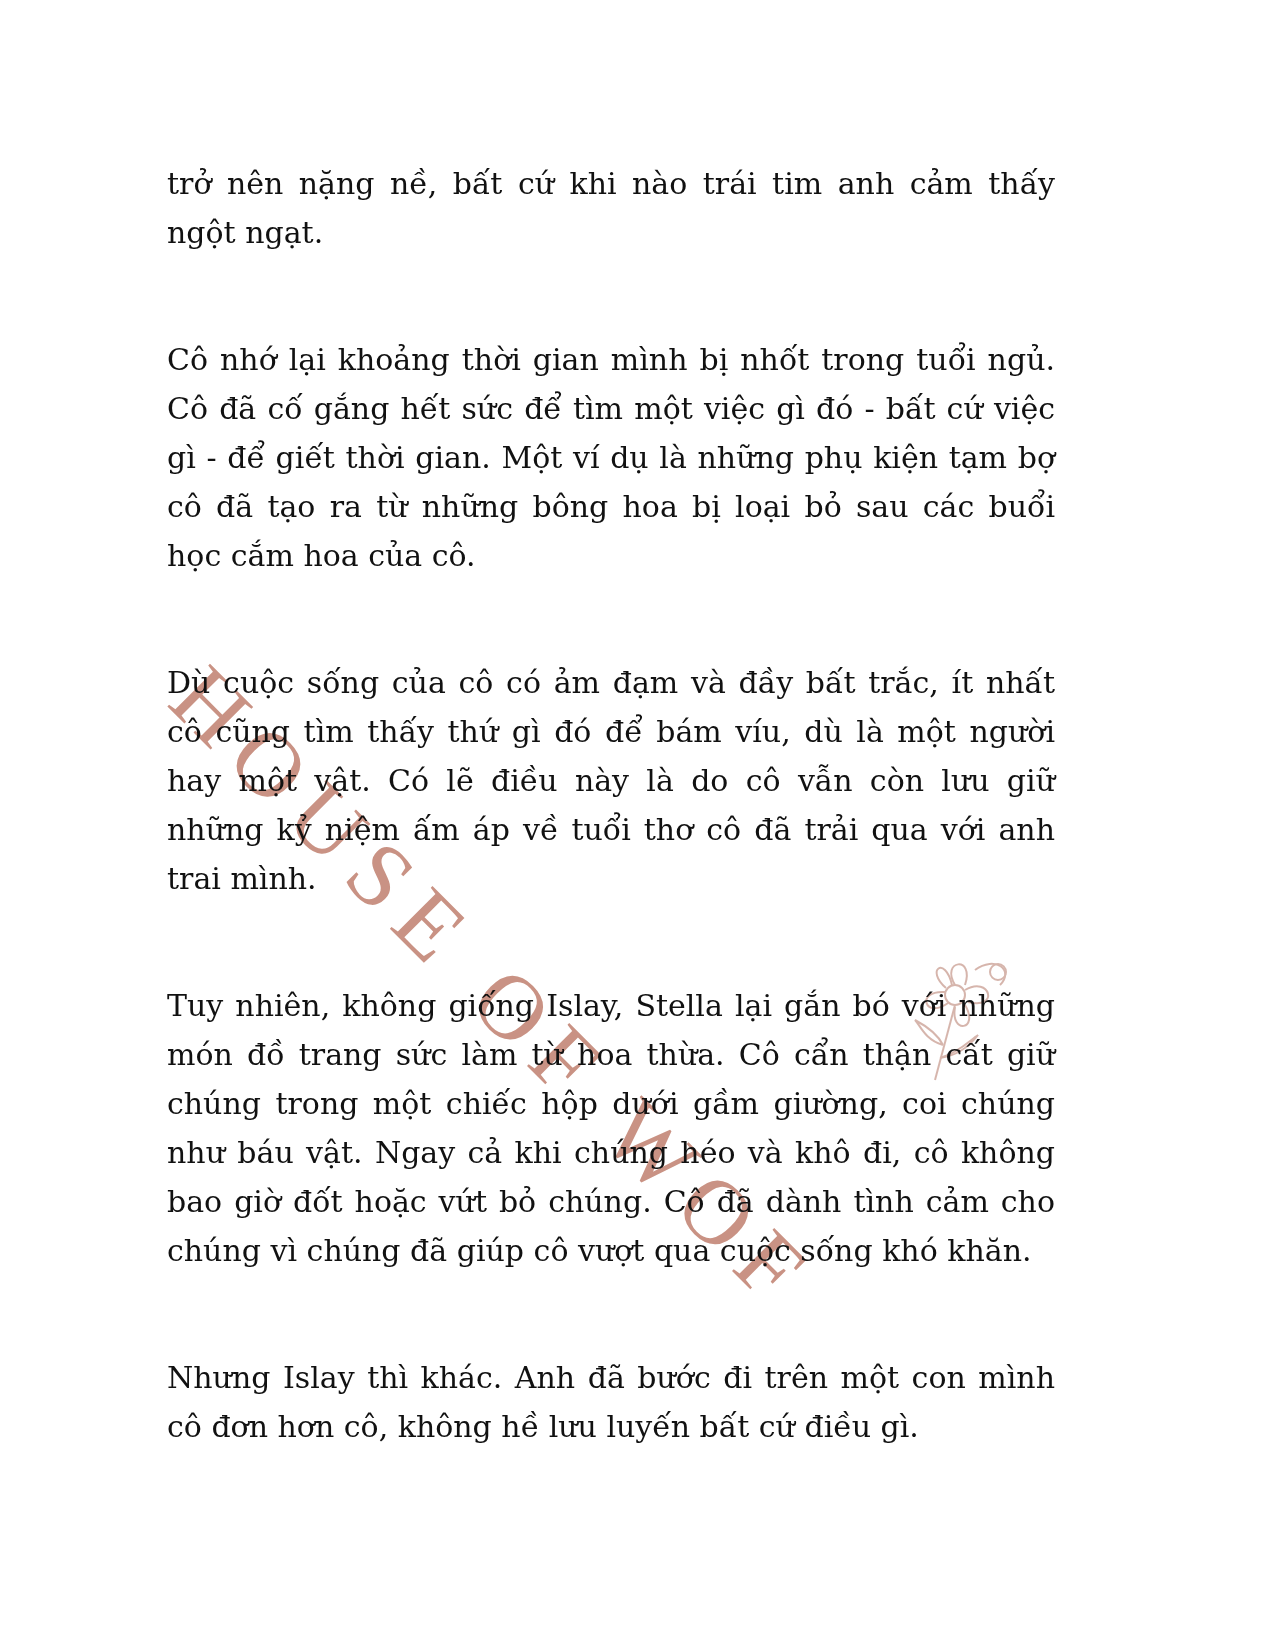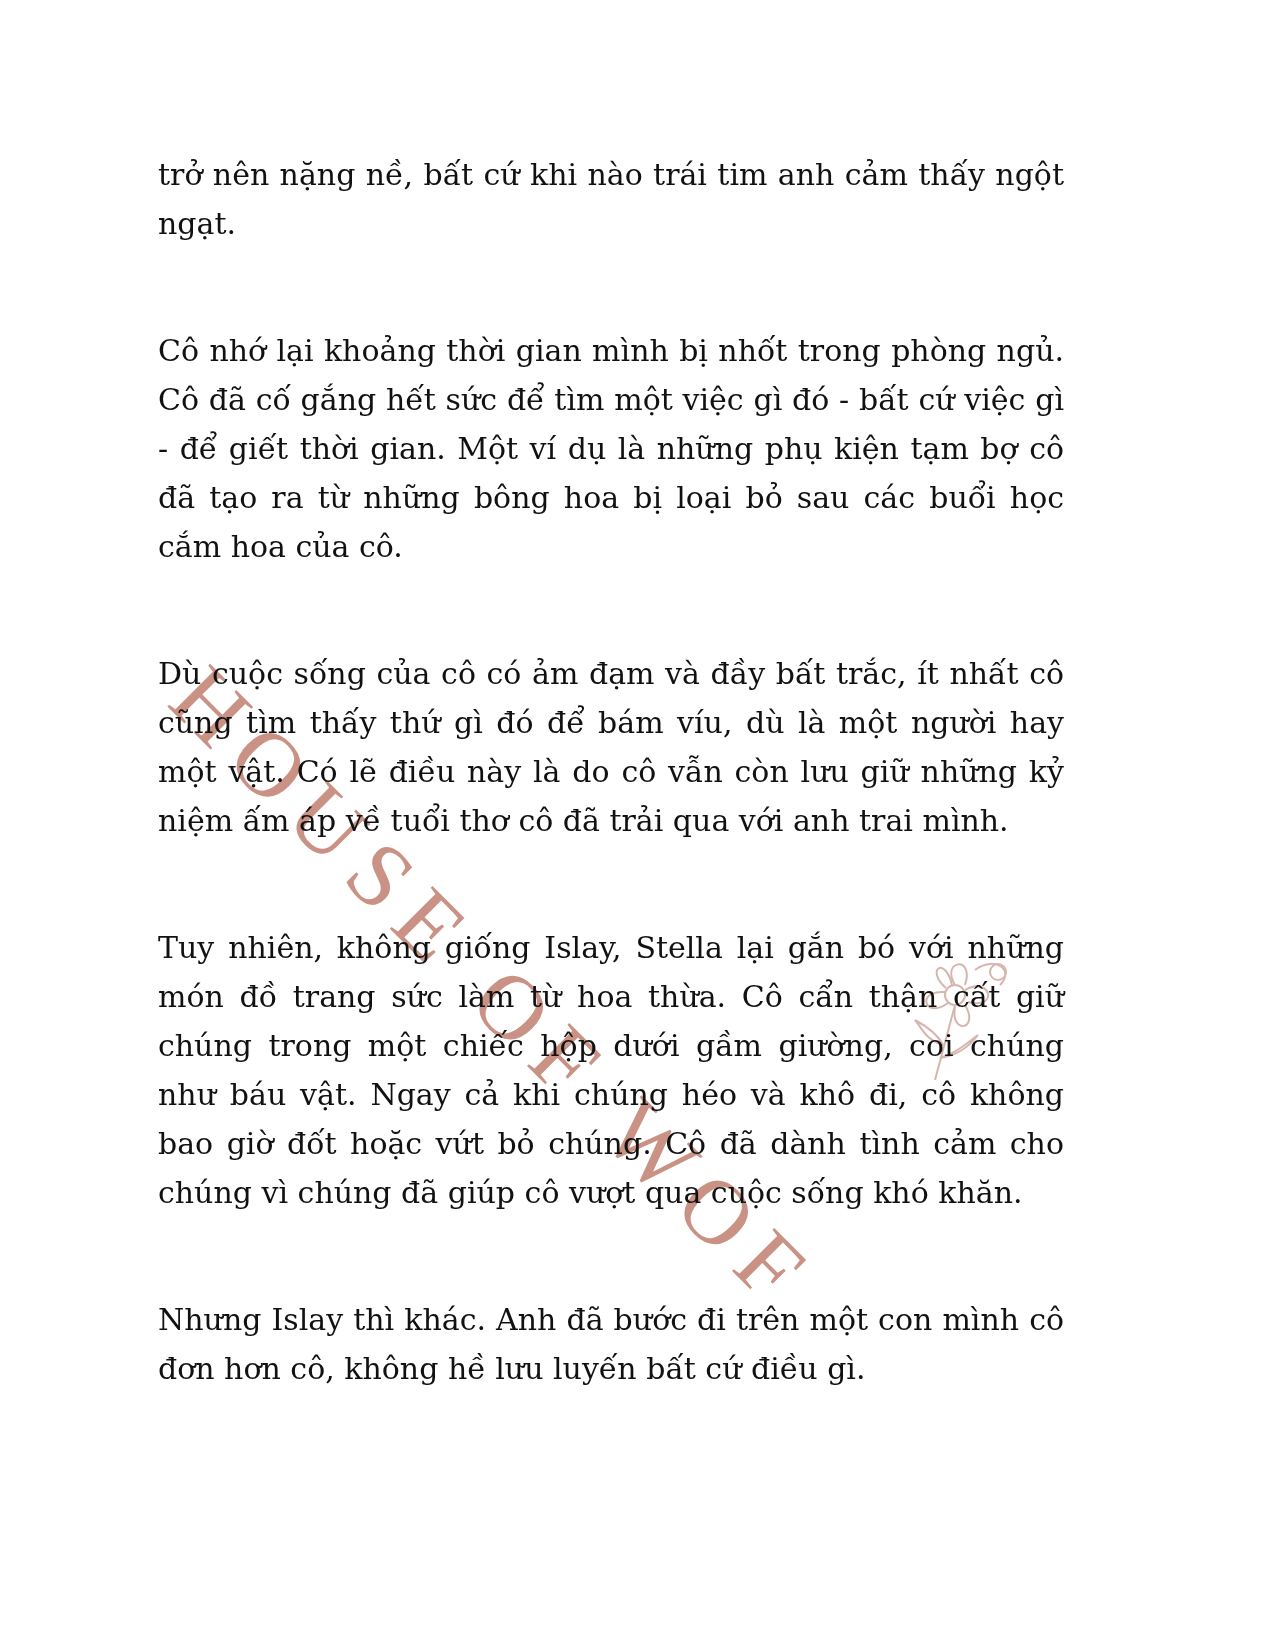--- a/index.html
+++ b/index.html
@@ -25,21 +25,21 @@
       left: 150px;
       top: 142px;
       width: 922px;
       font-family: "DejaVu Serif", "Liberation Serif", serif;
       font-size: 30px;
       line-height: 49px;
       color: #111111;
       z-index: 2;
     }
     .para {
-      margin: 8px;
+      margin: 17px;
       text-align: justify;
       text-align-last: left;
     }
     .para + .para {
       margin-top: 78px;
     }
     .watermark {
       position: absolute;
       left: 0; top: 0;
       width: 1275px;
@@ -89,19 +89,19 @@
         <path d="M63 105 C45 100, 40 85, 35 80 C50 88, 58 95, 63 105"></path>
         <path d="M60 118 C80 112, 90 100, 98 95 C88 108, 75 116, 60 118"></path>
         <path d="M95 30 C115 15, 135 30, 120 45"></path>
         <circle cx="118" cy="32" r="8"></circle>
       </g>
     </svg>
   </div>
 
   <div class="content">
     <p class="para">trở nên nặng nề, bất cứ khi nào trái tim anh cảm thấy ngột ngạt.</p>
-    <p class="para">Cô nhớ lại khoảng thời gian mình bị nhốt trong phòng ngủ. Cô đã cố gắng hết sức để tìm một việc gì đó - bất cứ việc gì - để giết thời gian. Một ví dụ là những phụ kiện tạm bợ cô đã tạo ra từ những bông hoa bị loại bỏ sau các buổi học cắm hoa của cô.</p>
+    <p class="para">Cô nhớ lại khoảng thời gian mình bị nhốt trong tuổi ngủ. Cô đã cố gắng hết sức để tìm một việc gì đó - bất cứ việc gì - để giết thời gian. Một ví dụ là những phụ kiện tạm bợ cô đã tạo ra từ những bông hoa bị loại bỏ sau các buổi học cắm hoa của cô.</p>
     <p class="para">Dù cuộc sống của cô có ảm đạm và đầy bất trắc, ít nhất cô cũng tìm thấy thứ gì đó để bám víu, dù là một người hay một vật. Có lẽ điều này là do cô vẫn còn lưu giữ những kỷ niệm ấm áp về tuổi thơ cô đã trải qua với anh trai mình.</p>
     <p class="para">Tuy nhiên, không giống Islay, Stella lại gắn bó với những món đồ trang sức làm từ hoa thừa. Cô cẩn thận cất giữ chúng trong một chiếc hộp dưới gầm giường, coi chúng như báu vật. Ngay cả khi chúng héo và khô đi, cô không bao giờ đốt hoặc vứt bỏ chúng. Cô đã dành tình cảm cho chúng vì chúng đã giúp cô vượt qua cuộc sống khó khăn.</p>
     <p class="para">Nhưng Islay thì khác. Anh đã bước đi trên một con mình cô đơn hơn cô, không hề lưu luyến bất cứ điều gì.</p>
   </div>
 
 </div>
 
 </body></html>

